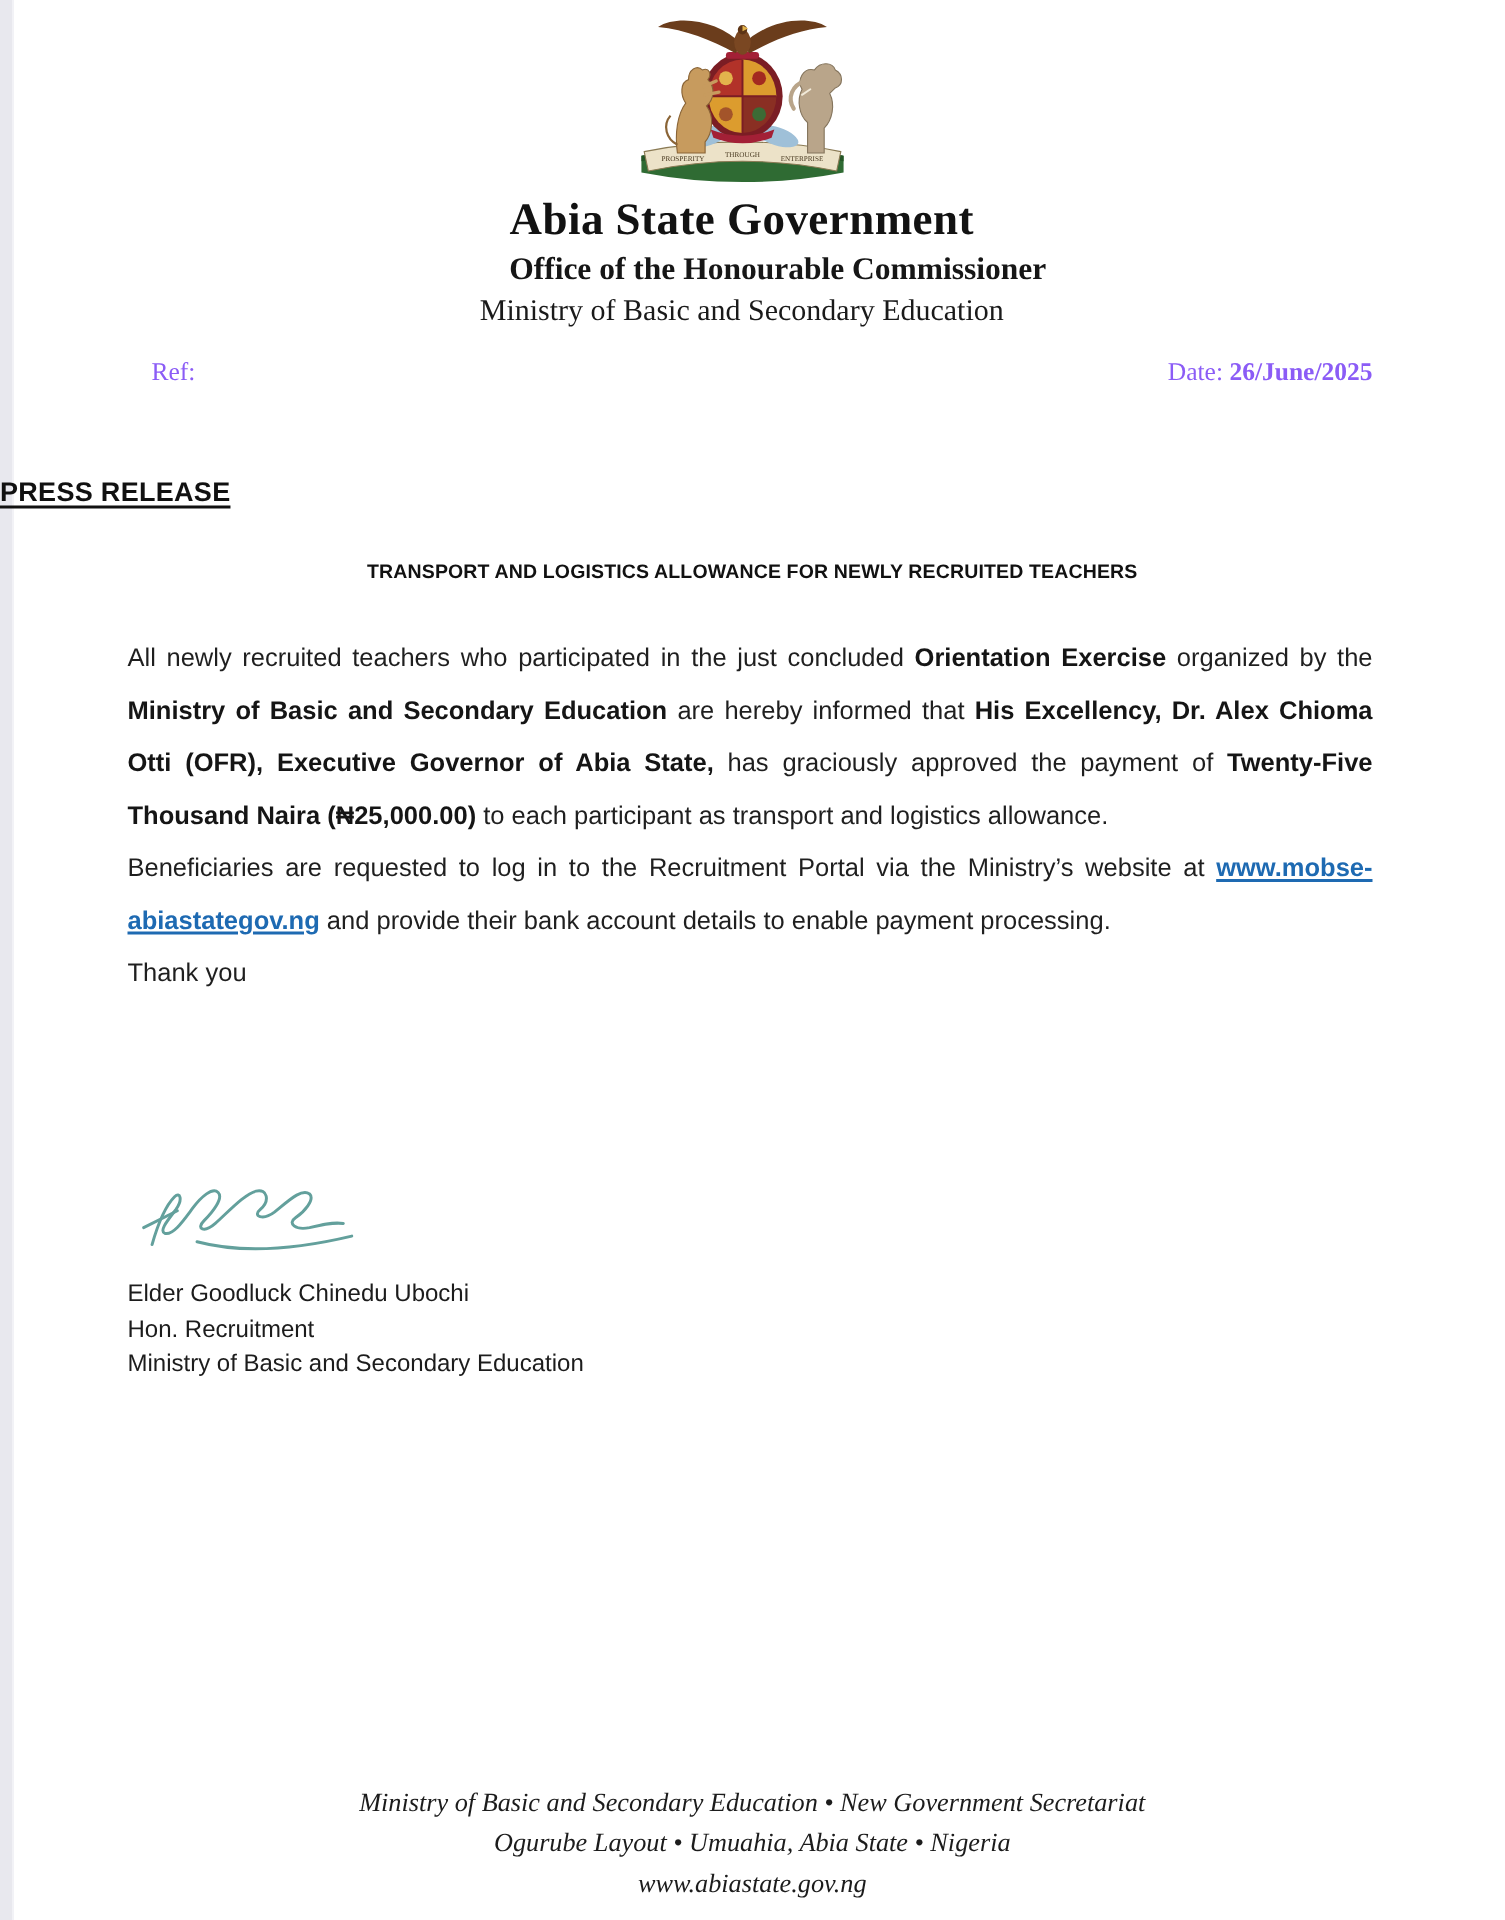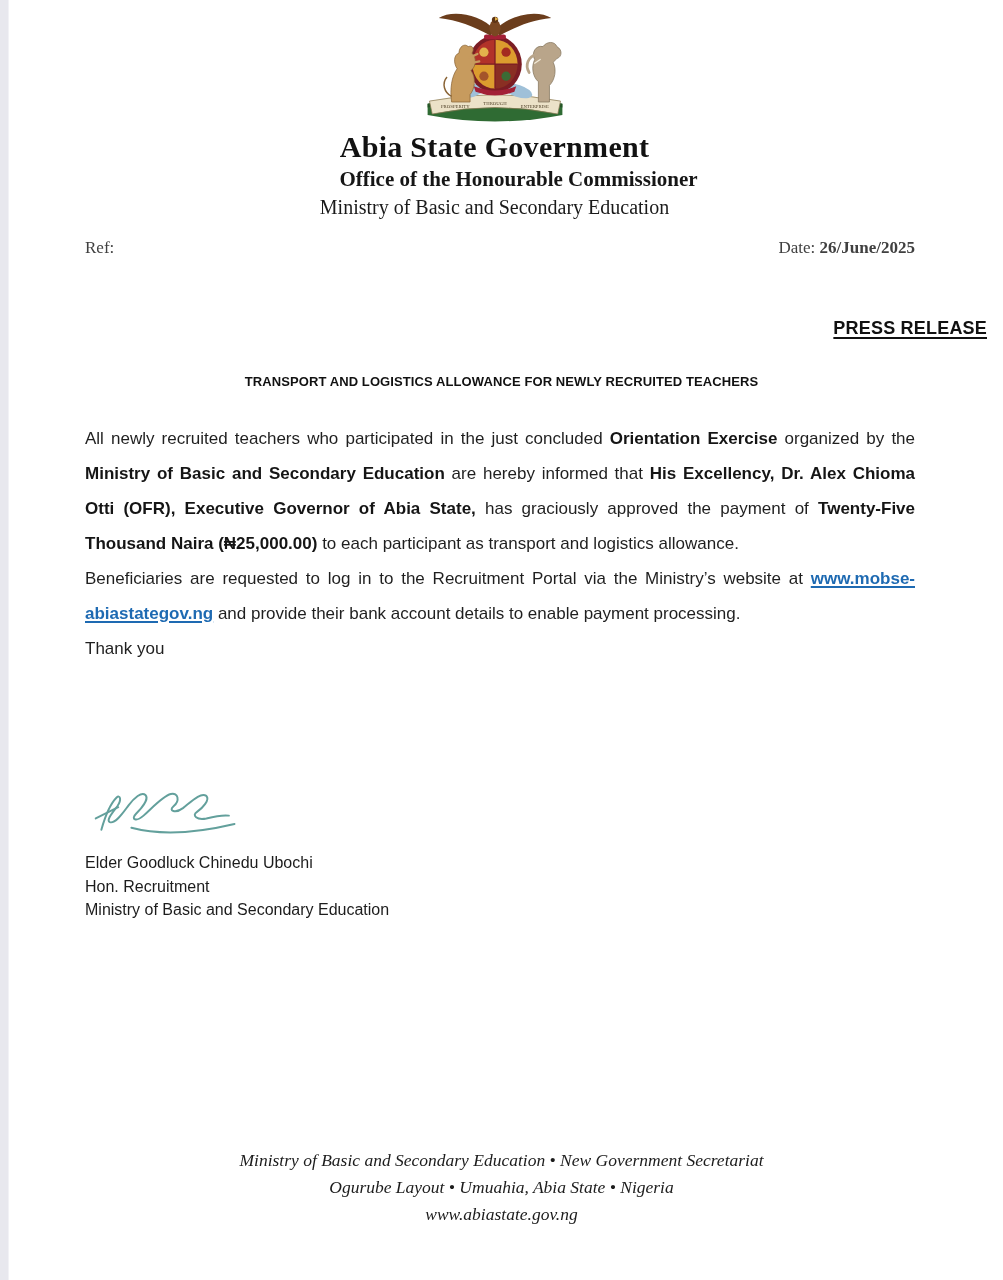--- a/index.html
+++ b/index.html
@@ -28,28 +28,28 @@
     font-size:21px;font-weight:700;color:#161616;
     margin-top:3px;line-height:25px;padding-left:48px;
   }
   .ministry-line{
     font-family:"Liberation Serif","DejaVu Serif",serif;
     font-size:20px;font-weight:400;color:#1a1a1a;
     margin-top:3px;line-height:24px;
   }
   
   .meta{
-    position:absolute;top:238px;left:85px;right:88px;
+    position:absolute;top:238px;left:101px;right:88px;
     display:flex;justify-content:space-between;align-items:baseline;
     font-family:"Liberation Serif","DejaVu Serif",serif;
-    font-size:17px;color:#404040;
+    font-size:17px;color:#8b5cf6;
   }
   .meta .date-value{font-weight:700;}
   
-  .title-row{position:absolute;top:318px;left:0;right:16px;text-align:right;}
+  .title-row{position:absolute;top:318px;left:0;right:16px;text-align:left;}
   .title-row span{
     font-size:18px;font-weight:700;letter-spacing:0.2px;color:#111;
     text-decoration:underline;text-decoration-thickness:2px;text-underline-offset:3px;
   }
   .subject-row{position:absolute;top:372px;left:0;right:0;text-align:center;}
   .subject-row span{font-size:13px;font-weight:700;color:#111;letter-spacing:0.1px;}
   
   .body-text{
     position:absolute;top:421px;left:85px;right:88px;
     font-size:17px;line-height:35px;text-align:justify;color:#1f1f1f;
@@ -62,21 +62,21 @@
     text-decoration-thickness:2px;text-underline-offset:2px;cursor:pointer;
   }
   
   .sig-svg{position:absolute;top:776px;left:92px;}
   .signatory{
     position:absolute;top:851px;left:85px;
     font-size:16px;line-height:23.5px;color:#1c1c1c;
   }
   
   .footer{
-    position:absolute;top:1147px;left:0;right:0;text-align:center;
+    position:absolute;top:1188px;left:0;right:0;text-align:center;
     font-family:"Liberation Serif","DejaVu Serif",serif;
     font-style:italic;font-size:17.5px;line-height:27px;color:#1c1c1c;
   }
 </style>
 </head>
 <body>
 
 <div class="page">
   <div class="edge-strip"></div>
 

